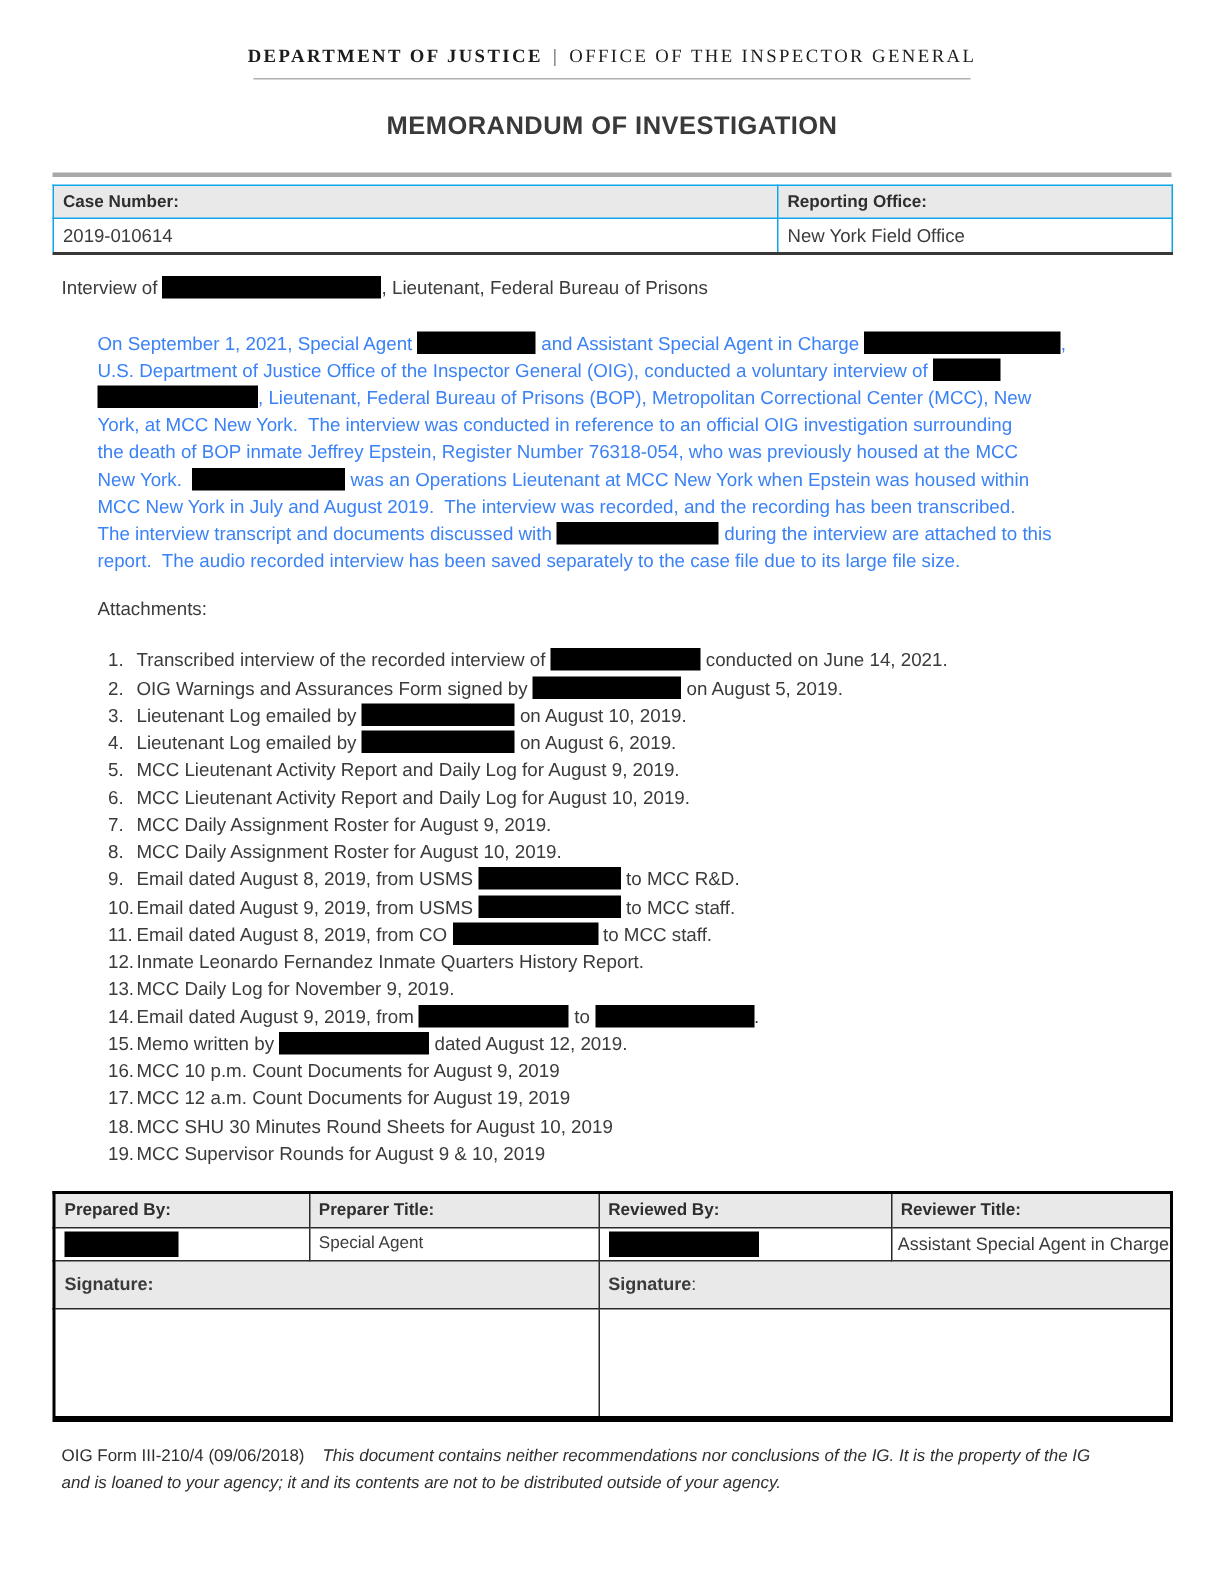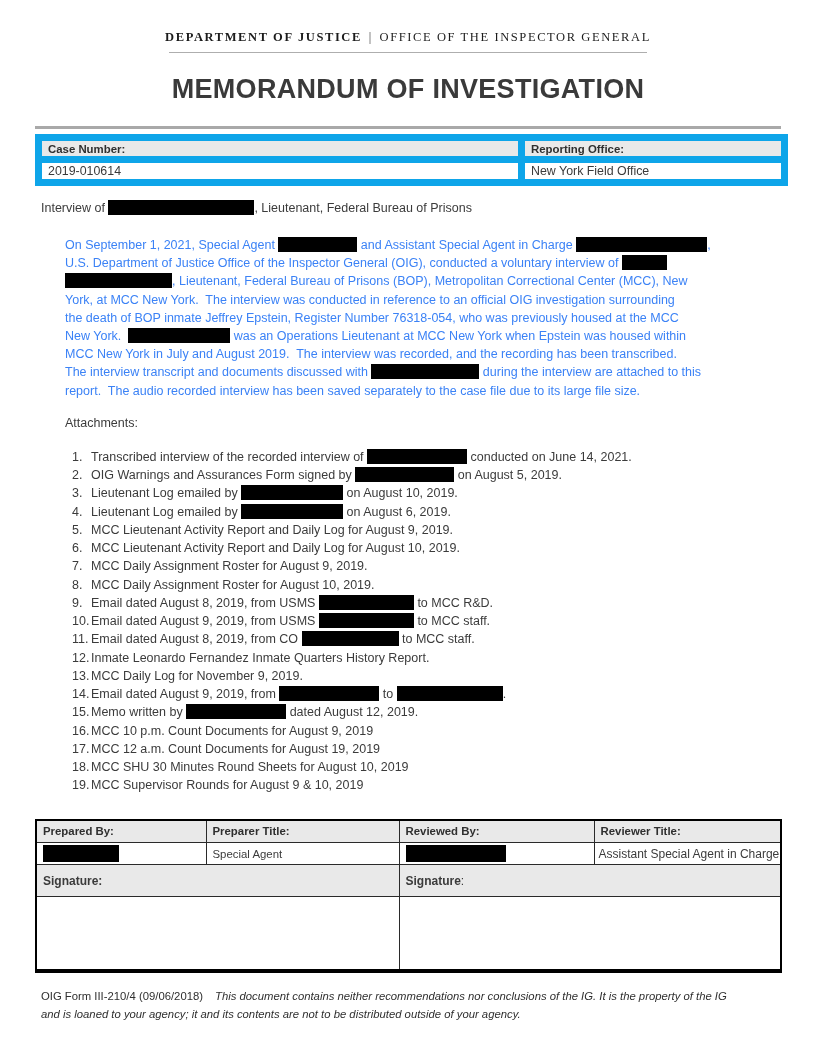--- a/index.html
+++ b/index.html
@@ -7,47 +7,47 @@
   body { font-family:"Liberation Sans","DejaVu Sans",sans-serif; color:#3b3b3b; }
   .page { width:816px; height:1056px; padding:30px 35px 0 35px; }
 
   
   .doc-header { text-align:center; font-family:"Liberation Serif","DejaVu Serif",serif;
     font-size:12.5px; letter-spacing:1.6px; color:#1c1c1c; white-space:nowrap; }
   .doc-header .dept { font-weight:bold; }
   .doc-header .sep { color:#444; padding:0 2px; }
   .header-rule { width:478px; height:0; border-bottom:1.5px solid #aeaeae; margin:7px auto 0 auto; }
 
-  .doc-title { margin-top:21px; text-align:center; font-size:27px; font-weight:bold;
+  .doc-title { margin-top:21px; text-align:center; font-size:17px; font-weight:bold;
     letter-spacing:0.3px; color:#3a3a3a; }
 
   .top-rule { margin-top:21px; height:3px; background:#a9a9a9; }
 
   
   table.case-table { margin-top:5px; width:746px; border-collapse:collapse; table-layout:fixed;
     border:1px solid #383838; border-top-width:1.5px; border-bottom-width:2px; }
-  table.case-table td { border:7px solid #0ea5e9; padding:0 6px; vertical-align:middle; }
+  table.case-table td { border:1px solid #0ea5e9; padding:0 6px; vertical-align:middle; }
   table.case-table tr.lbl td { background:#e9e9e9; height:22px; font-size:11.4px; font-weight:bold; color:#2f2f2f; }
   table.case-table tr.val td { height:23px; font-size:12.4px; color:#3b3b3b; }
 
   .interview-line { margin:14px 0 0 6px; font-size:12.5px; white-space:pre; color:#3b3b3b; }
 
   .body-par { margin:21px 0 0 30px; width:716px; font-size:12.5px; line-height:18.2px;
     white-space:pre-wrap; color:#3b82f6; }
 
   .att-label { margin:16px 0 0 30px; font-size:12.5px; }
   .att-list { margin:18px 0 0 37px; }
   .att-row { display:flex; line-height:18.25px; font-size:12.5px; }
   .att-num { width:19px; flex:none; }
   .att-text { white-space:pre; }
 
   .redact { display:inline-block; height:15px; background:#000; vertical-align:-3px; }
 
   
-  table.review-table { margin-top:24px; width:746px; border-collapse:collapse; table-layout:fixed;
+  table.review-table { margin-top:16px; width:746px; border-collapse:collapse; table-layout:fixed;
     border:2px solid #000; border-bottom-width:4px; }
   table.review-table td { border:1px solid #2a2a2a; padding:0 6px; vertical-align:middle; }
   table.review-table tr.head td, table.review-table tr.sig-label td { background:#e9e9e9; }
   table.review-table tr.head td { height:23px; font-size:11.4px; font-weight:bold; color:#2f2f2f; }
   table.review-table tr.val td { height:22px; font-size:11.4px; }
   table.review-table tr.val td.rt { font-size:12px; white-space:nowrap; padding:0 4px; }
   table.review-table tr.sig-label td { height:32px; font-size:12px; }
   table.review-table tr.sig-label .b { font-weight:bold; }
   table.review-table tr.sig-space td { height:74px; background:#fff; }
   table.review-table .cell-redact { height:17px; }

